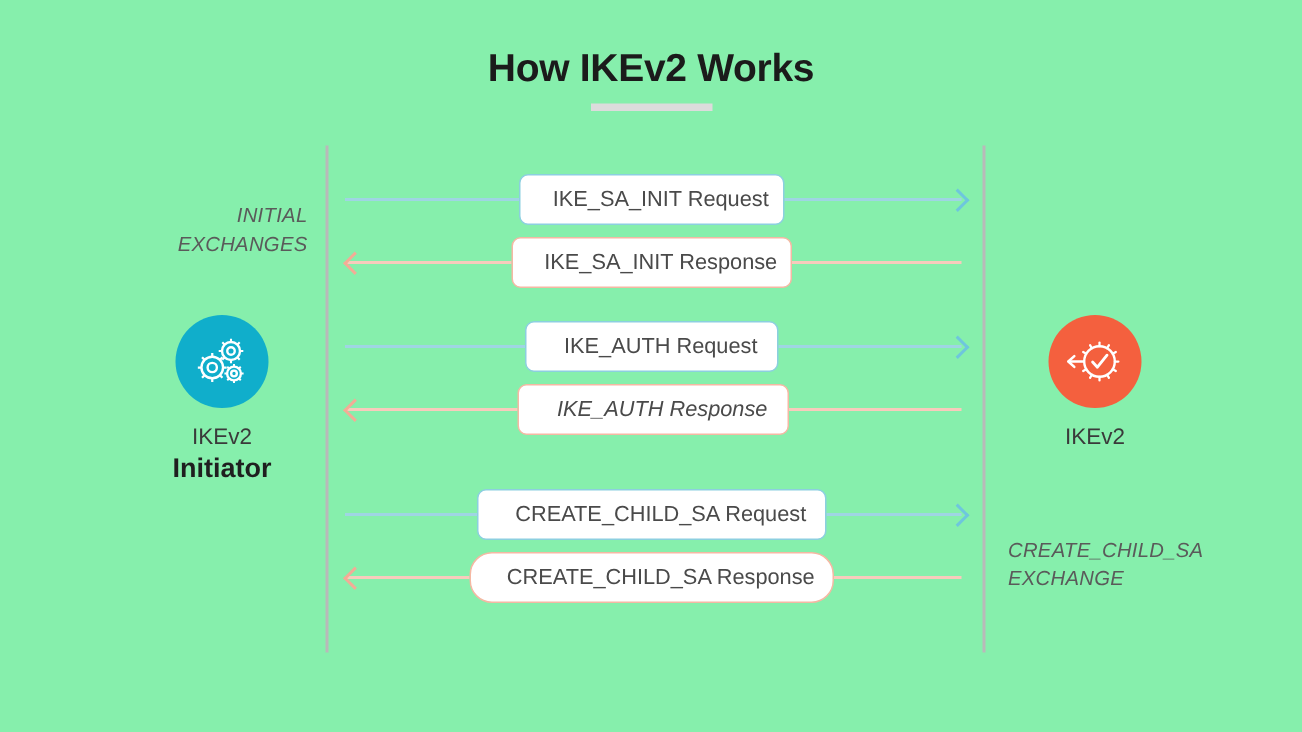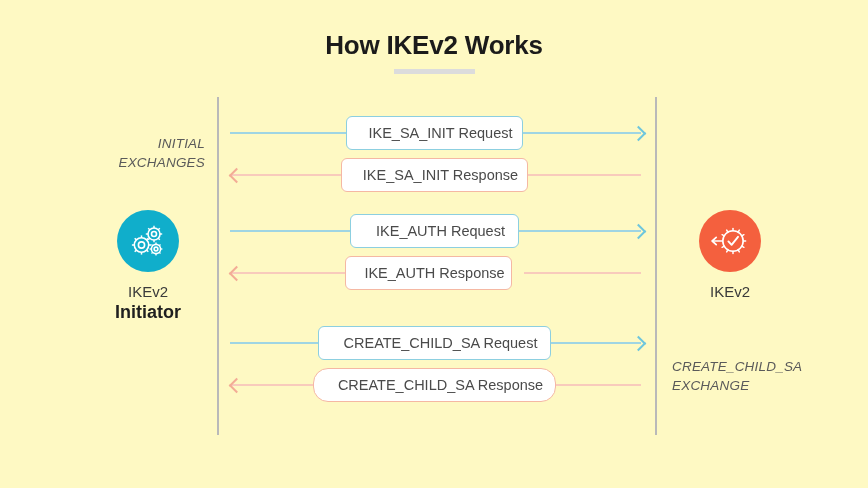--- a/index.html
+++ b/index.html
@@ -11,21 +11,21 @@
     width: 868px;
     height: 488px;
     font-family: "Liberation Sans", sans-serif;
     color: #3d3d3d;
     overflow: hidden;
   }
   #stage {
     position: relative;
     width: 868px;
     height: 488px;
-    background: #fef9c3;
+    background: #86efac;
   }
 
   
   .title {
     position: absolute;
     left: 0;
     top: 30px;
     width: 868px;
     text-align: center;
     font-size: 26px;
@@ -175,21 +175,21 @@
       <div class="row" style="top: 231px;">
         <div class="seg req" style="left: 230px; width: 120px;"></div>
         <div class="seg req" style="left: 519px; width: 122px;"></div>
         <div class="head right" style="left: 633px;"></div>
         <div class="msgbox req" style="left: 350px; width: 169px; top: -17px;">IKE_AUTH Request</div>
       </div>
       <div class="row" style="top: 273px;">
         <div class="seg resp" style="left: 230px; width: 115px;"></div>
         <div class="seg resp" style="left: 524px; width: 117px;"></div>
         <div class="head left" style="left: 231px;"></div>
-        <div class="msgbox resp" style="left: 345px; width: 167px; top: -17px;">IKE_AUTH Response</div>
+        <div class="msgbox resp" style="left: 345px; width: 181px; top: -17px; font-style: italic;">IKE_AUTH Response</div>
       </div>
       <div class="row" style="top: 343px;">
         <div class="seg req" style="left: 230px; width: 88px;"></div>
         <div class="seg req" style="left: 551px; width: 90px;"></div>
         <div class="head right" style="left: 633px;"></div>
         <div class="msgbox req" style="left: 318px; width: 233px; top: -17px;">CREATE_CHILD_SA Request</div>
       </div>
       <div class="row" style="top: 385px;">
         <div class="seg resp" style="left: 230px; width: 83px;"></div>
         <div class="seg resp" style="left: 556px; width: 85px;"></div>

